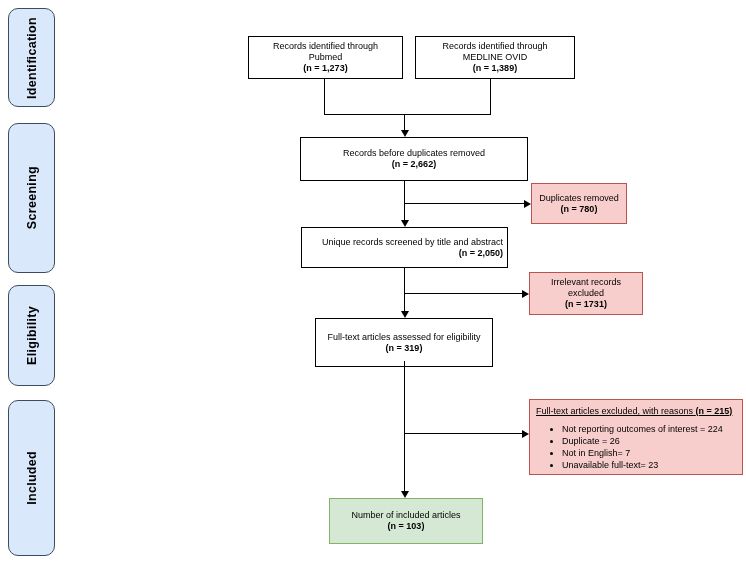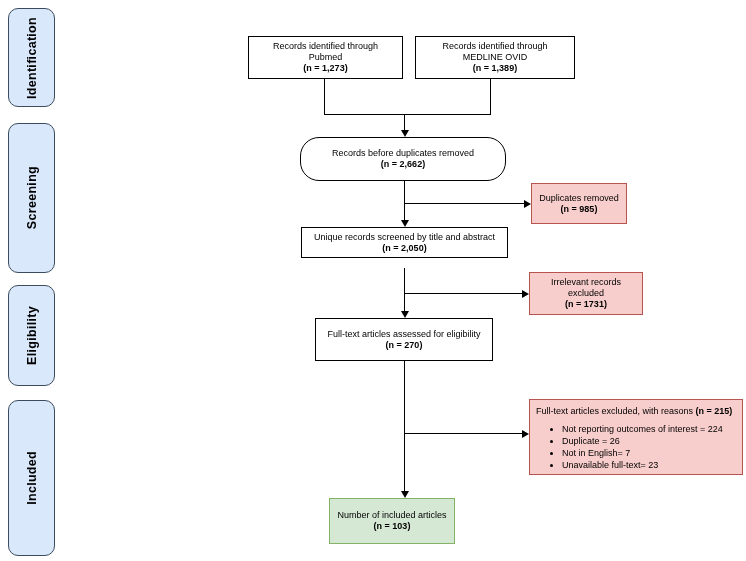--- a/index.html
+++ b/index.html
@@ -53,21 +53,21 @@
   .box.green { background: #d5e8d4; border: 1px solid #82b366; }
   .box .n { font-weight: bold; }
 
   
   .box.reasons {
     align-items: flex-start;
     justify-content: flex-start;
     text-align: left;
     padding: 6px 6px 4px 6px;
   }
-  .reasons-title { font-size: 9px; line-height: 11px; }
+  .reasons-title { font-size: 9px; line-height: 11px; text-decoration: underline; }
   .reasons ul {
     margin: 6px 0 0 0;
     padding-left: 26px;
   }
   .reasons li {
     font-size: 9px;
     line-height: 12px;
   }
 
   
@@ -115,71 +115,71 @@
     <div>MEDLINE OVID</div>
     <div class="n">(n = 1,389)</div>
   </div>
 
   <div class="line vline" style="left:324px; top:79px; height:36px;"></div>
   <div class="line vline" style="left:490px; top:79px; height:36px;"></div>
   <div class="line hline" style="left:324px; top:114px; width:167px;"></div>
   <div class="line vline" style="left:404px; top:114px; height:17px;"></div>
   <div class="arrow-down" style="left:400.5px; top:130px;"></div>
 
-  <div class="box white" style="left:300px; top:137px; width:206px; height:44px;border-radius:19px;">
+  <div class="box white" style="left:300px; top:137px; width:228px; height:44px;">
     <div>Records before duplicates removed</div>
     <div class="n">(n = 2,662)</div>
   </div>
 
   <div class="line vline" style="left:404px; top:181px; height:40px;"></div>
   <div class="arrow-down" style="left:400.5px; top:220px;"></div>
   <div class="line hline" style="left:404px; top:203px; width:120px;"></div>
   <div class="arrow-right" style="left:524px; top:199.5px;"></div>
 
   <div class="box pink" style="left:531px; top:183px; width:96px; height:41px;">
     <div>Duplicates removed</div>
-    <div class="n">(n = 985)</div>
+    <div class="n">(n = 780)</div>
   </div>
 
-  <div class="box white" style="left:301px; top:227px; width:207px; height:31px;">
+  <div class="box white" style="left:301px; top:227px; width:207px; height:41px;align-items:flex-end;">
     <div>Unique records screened by title and abstract</div>
     <div class="n">(n = 2,050)</div>
   </div>
 
   <div class="line vline" style="left:404px; top:268px; height:43px;"></div>
   <div class="arrow-down" style="left:400.5px; top:311px;"></div>
   <div class="line hline" style="left:404px; top:293px; width:118px;"></div>
   <div class="arrow-right" style="left:522px; top:289.5px;"></div>
 
   <div class="box pink" style="left:529px; top:272px; width:114px; height:43px;">
     <div>Irrelevant records excluded</div>
     <div class="n">(n = 1731)</div>
   </div>
 
-  <div class="box white" style="left:315px; top:318px; width:178px; height:43px;">
+  <div class="box white" style="left:315px; top:318px; width:178px; height:49px;">
     <div>Full-text articles assessed for eligibility</div>
-    <div class="n">(n = 270)</div>
+    <div class="n">(n = 319)</div>
   </div>
 
   <div class="line vline" style="left:404px; top:361px; height:130px;"></div>
   <div class="arrow-down" style="left:400.5px; top:491px;"></div>
   <div class="line hline" style="left:404px; top:433px; width:118px;"></div>
   <div class="arrow-right" style="left:522px; top:429.5px;"></div>
 
   <div class="box pink reasons" style="left:529px; top:399px; width:214px; height:76px;">
     <div class="reasons-title">
       <span>Full-text articles excluded, with reasons</span>
       <span class="n">(n = 215)</span>
     </div>
     <ul>
       <li>Not reporting outcomes of interest = 224</li>
       <li>Duplicate = 26</li>
       <li>Not in English= 7</li>
       <li>Unavailable full-text= 23</li>
     </ul>
   </div>
 
-  <div class="box green" style="left:329px; top:498px; width:126px; height:46px;">
+  <div class="box green" style="left:329px; top:498px; width:154px; height:46px;">
     <div>Number of included articles</div>
     <div class="n">(n = 103)</div>
   </div>
 
 </div>
 
 </body></html>

